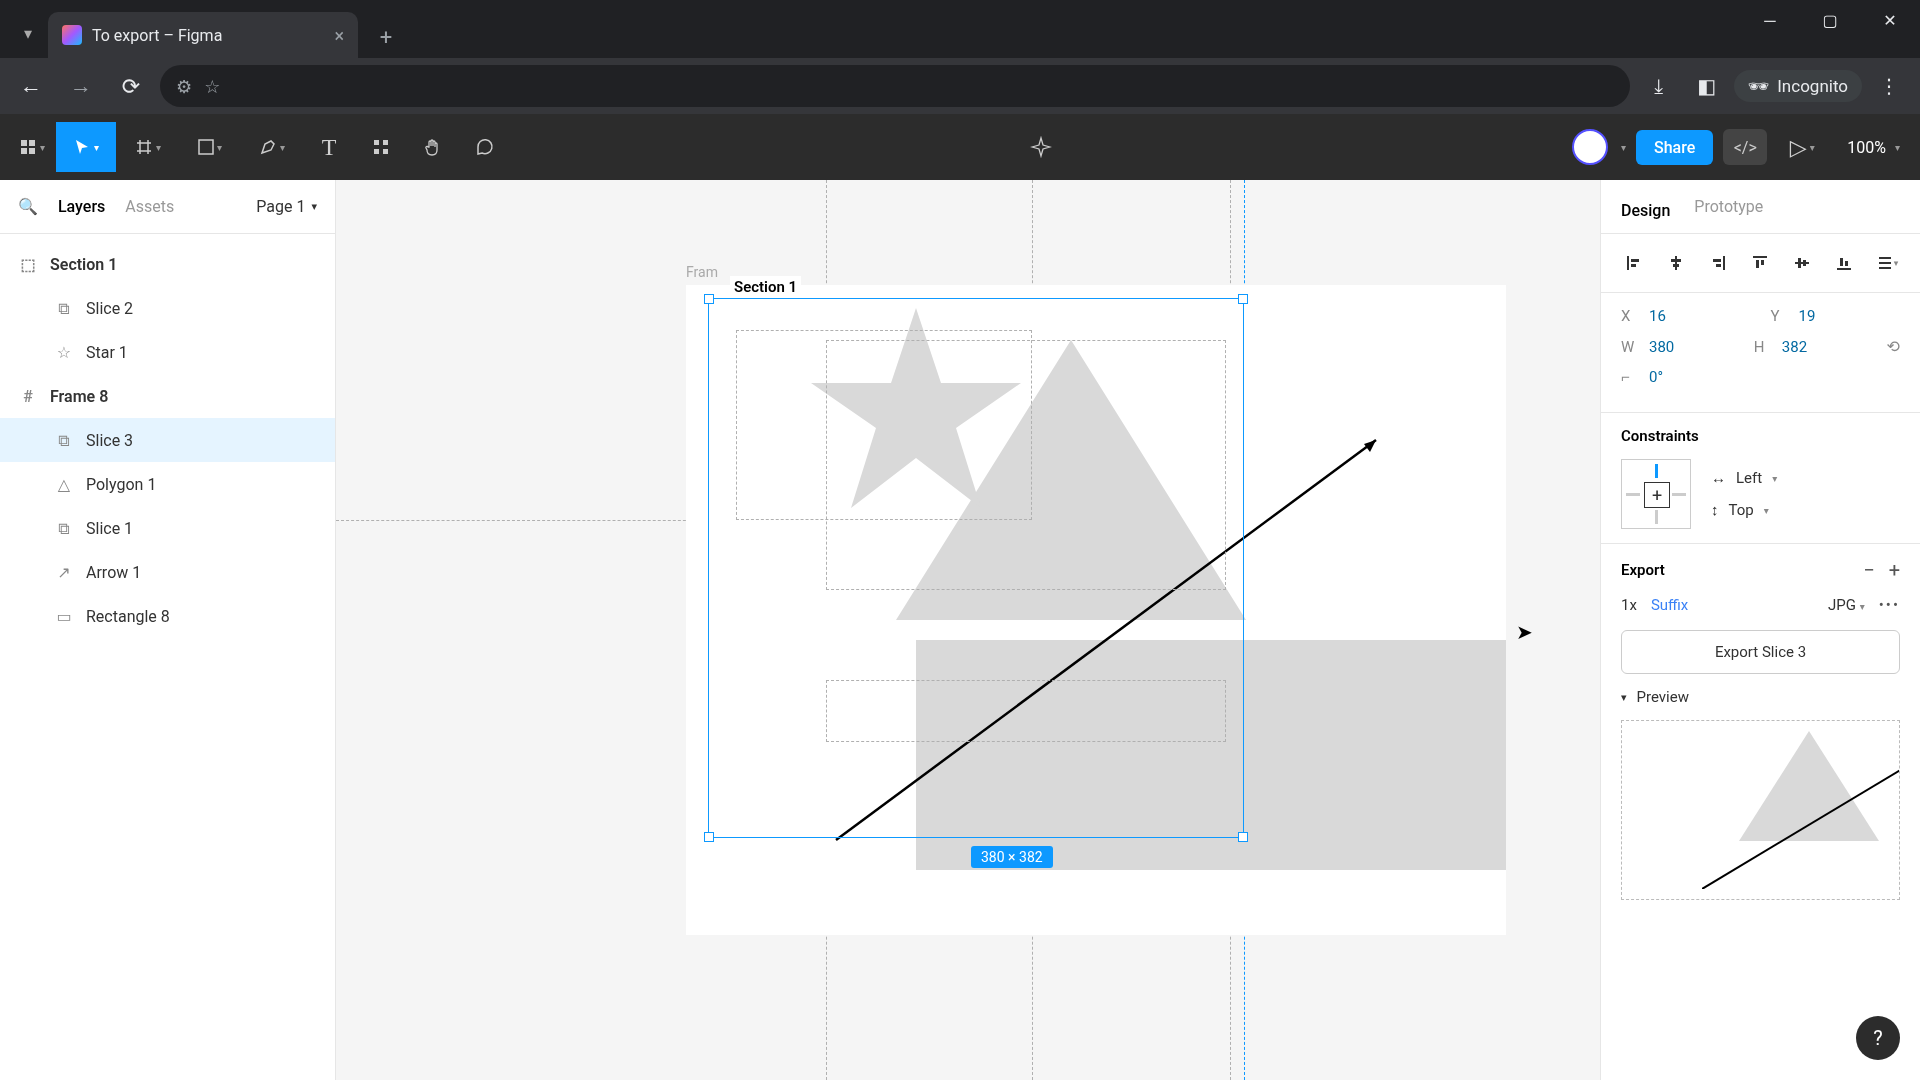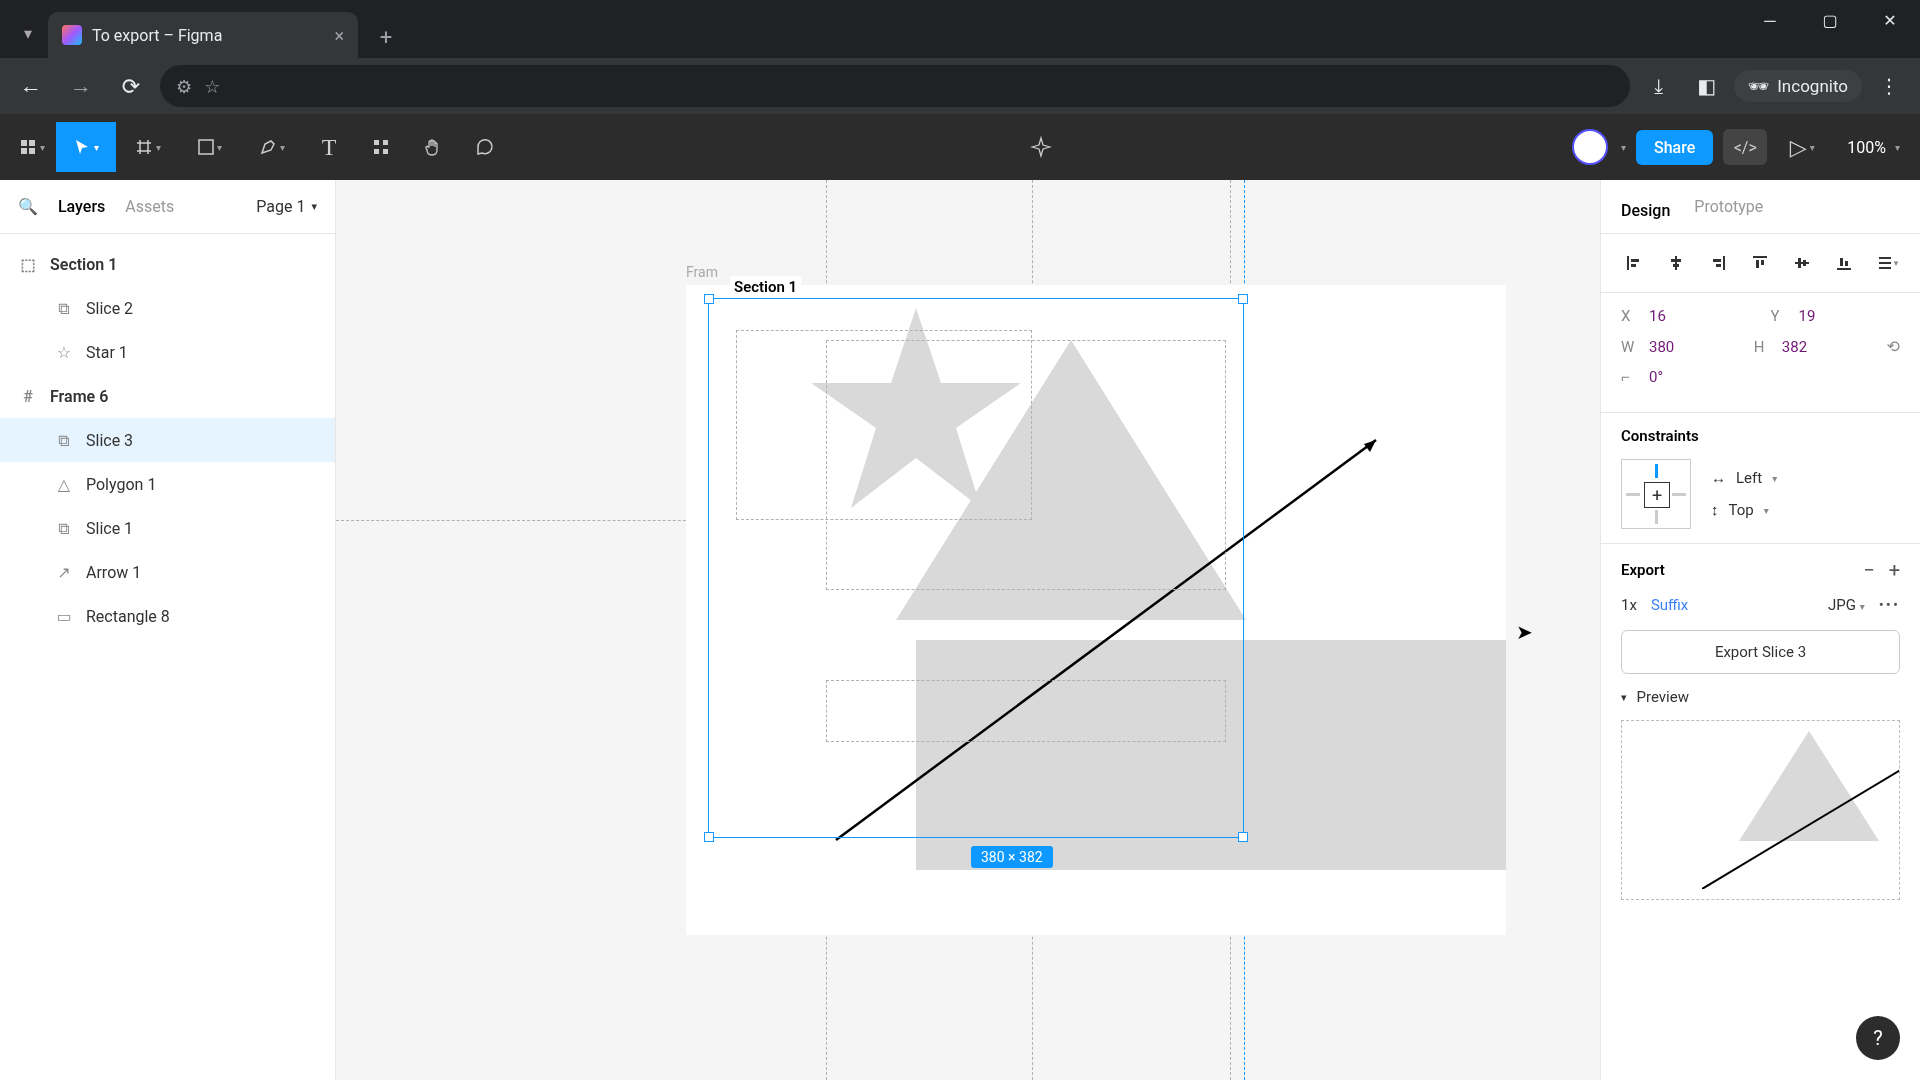--- a/index.html
+++ b/index.html
@@ -83,21 +83,21 @@
 .right-panel { width: 320px; background: #fff; border-left: 1px solid #e6e6e6; overflow-y: auto; }
 .rp-tabs { display: flex; height: 54px; border-bottom: 1px solid #e6e6e6; align-items: center; padding: 0 20px; gap: 24px; font-size: 16px; }
 .rp-tab { color: #999; }
 .rp-tab.active { color: #000; font-weight: 500; margin-top: 8px; }
 .align-row { display: flex; padding: 12px 16px; gap: 8px; border-bottom: 1px solid #e6e6e6; }
 .align-btn { width: 34px; height: 34px; display: flex; align-items: center; justify-content: center; color: #333; }
 .prop-section { padding: 14px 20px; border-bottom: 1px solid #e6e6e6; }
 .prop-row { display: flex; gap: 20px; margin-bottom: 12px; align-items: center; }
 .prop-field { display: flex; align-items: center; gap: 10px; flex: 1; font-size: 15px; }
 .prop-label { color: #888; width: 18px; }
-.prop-val { color: #701a75; }
+.prop-val { color: #0369a1; }
 .link-icon { color: #888; font-size: 16px; }
 .section-title { font-size: 15px; font-weight: 600; color: #000; margin-bottom: 14px; }
 .constraint-widget { display: flex; gap: 20px; align-items: center; }
 .constraint-box { width: 70px; height: 70px; border: 1px solid #ccc; position: relative; }
 .constraint-inner { position: absolute; left: 22px; top: 22px; width: 26px; height: 26px; border: 1px solid #333; display: flex; align-items: center; justify-content: center; font-size: 18px; color: #333; }
 .c-tick { position: absolute; background: #0d99ff; }
 .c-tick.top { left: 33px; top: 4px; width: 3px; height: 14px; }
 .c-tick.left { left: 4px; top: 33px; width: 14px; height: 3px; background: #ccc; }
 .c-tick.right { right: 4px; top: 33px; width: 14px; height: 3px; background: #ccc; }
 .c-tick.bot { left: 33px; bottom: 4px; width: 3px; height: 14px; background: #ccc; }
@@ -254,21 +254,21 @@
       <div class="layer indent1">
         <span class="layer-icon">⧉</span>
         <span>Slice 2</span>
       </div>
       <div class="layer indent1">
         <span class="layer-icon">☆</span>
         <span>Star 1</span>
       </div>
       <div class="layer bold">
         <span class="layer-icon">#</span>
-        <span>Frame 6</span>
+        <span>Frame 8</span>
       </div>
       <div class="layer indent1 selected">
         <span class="layer-icon">⧉</span>
         <span>Slice 3</span>
       </div>
       <div class="layer indent1">
         <span class="layer-icon">△</span>
         <span>Polygon 1</span>
       </div>
       <div class="layer indent1">

